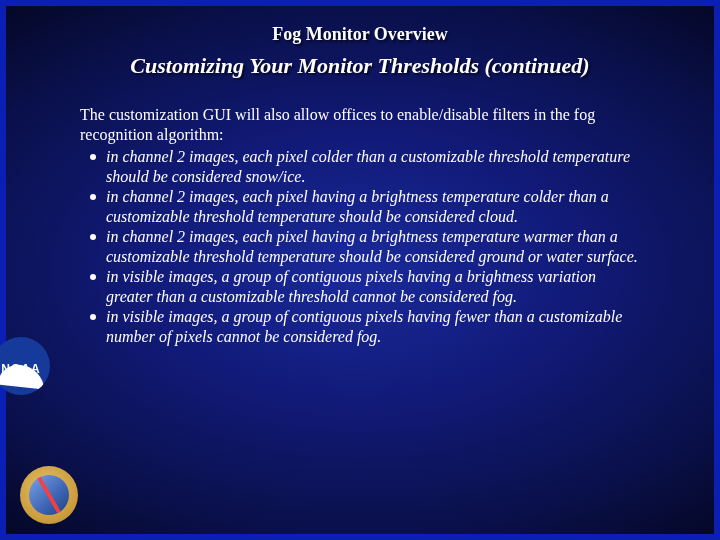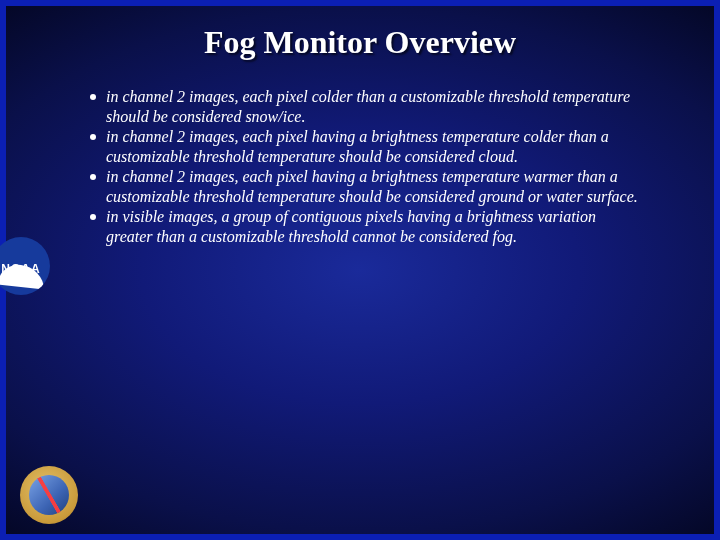--- a/index.html
+++ b/index.html
@@ -20,21 +20,21 @@
                 #0a104a 55%,
                 #02041a 78%,
                 #000 100%);
     border: 6px solid #0b1fb4;
     position: relative;
     color: #fff;
   }
   .title {
     text-align: center;
     font-weight: bold;
-    font-size: 32px;
+    font-size: 18px;
     margin-top: 18px;
     text-shadow: 2px 2px 2px rgba(0,0,0,.6);
   }
   .subtitle {
     text-align: center;
     font-style: italic;
     font-weight: bold;
     font-size: 22px;
     margin-top: 8px;
     text-shadow: 2px 2px 2px rgba(0,0,0,.6);
@@ -116,27 +116,30 @@
     margin-top: 6px;
     z-index: 2;
   }
 </style>
 </head>
 <body>
 
 <div class="slide">
 
   <div class="title">Fog Monitor Overview</div>
+  <div class="subtitle">Customizing Your Monitor Thresholds (continued)</div>
 
   <div class="body">
+    <p class="intro">The customization GUI will also allow offices to enable/disable filters in the fog recognition algorithm:</p>
     <ul class="items">
       <li>in channel 2 images, each pixel colder than a customizable threshold temperature should be considered snow/ice.</li>
       <li>in channel 2 images, each pixel having a brightness temperature colder than a  customizable threshold temperature should be considered cloud.</li>
       <li>in channel 2 images, each pixel having a brightness temperature warmer than a customizable threshold temperature should be considered ground or water surface.</li>
       <li>in visible images, a group of contiguous pixels having a brightness variation greater than a customizable threshold cannot be considered fog.</li>
+      <li>in visible images, a group of contiguous pixels having fewer than a customizable number of pixels cannot be considered fog.</li>
     </ul>
   </div>
 
   <div class="logo logo-left nws-outer">
     <div class="nws-inner"></div>
   </div>
 
   <div class="logo logo-right noaa">
     <span class="noaa-label">NOAA</span>
   </div>

